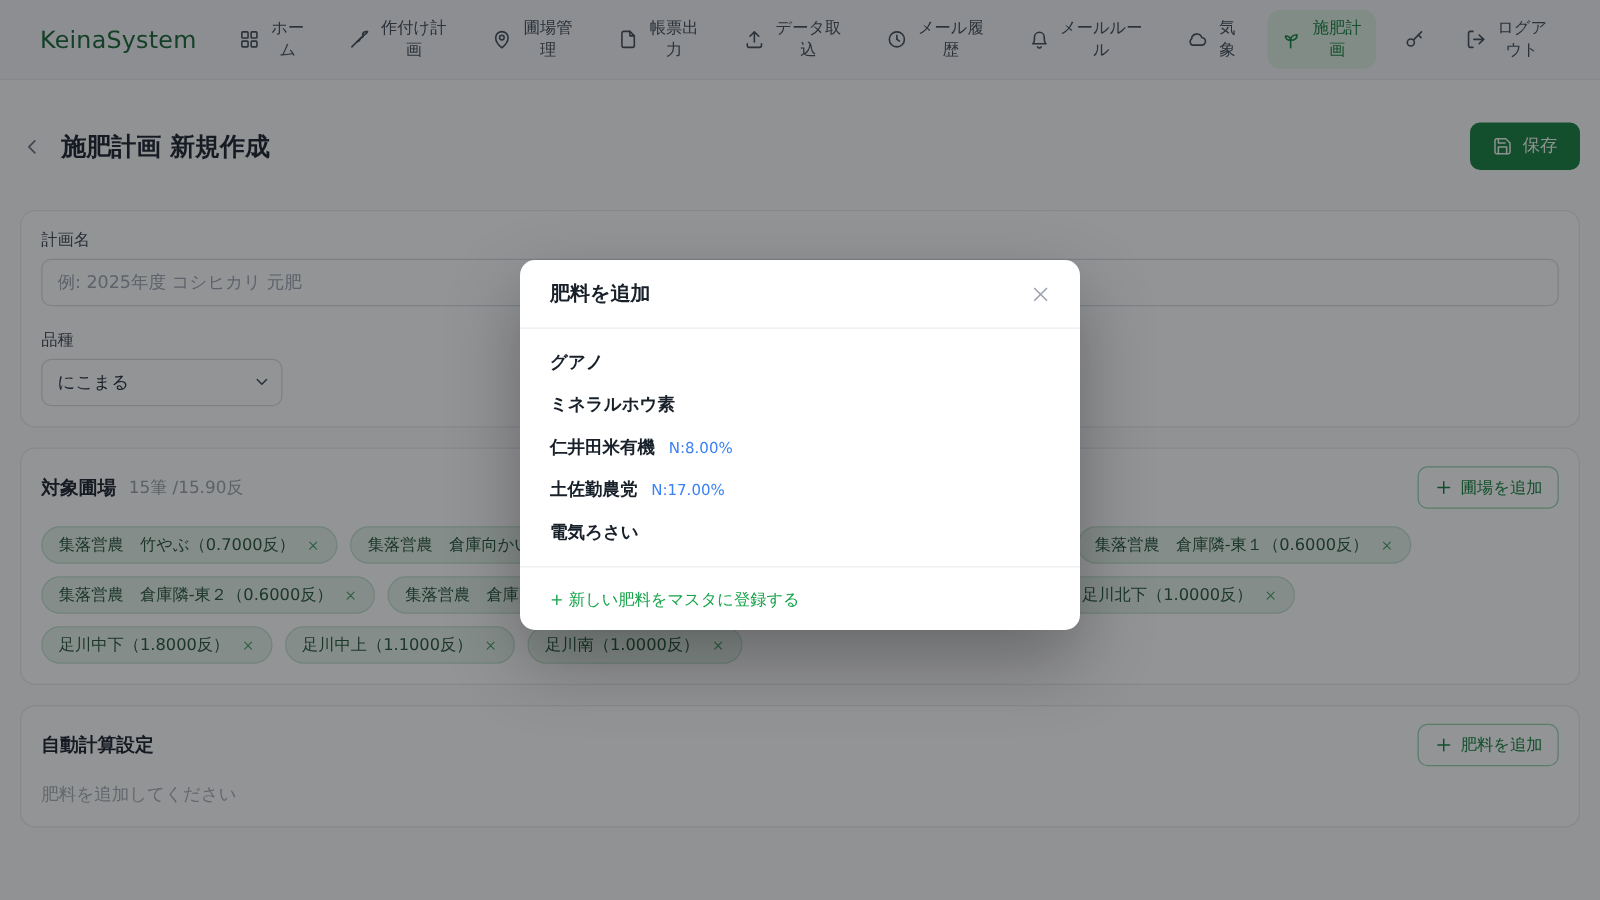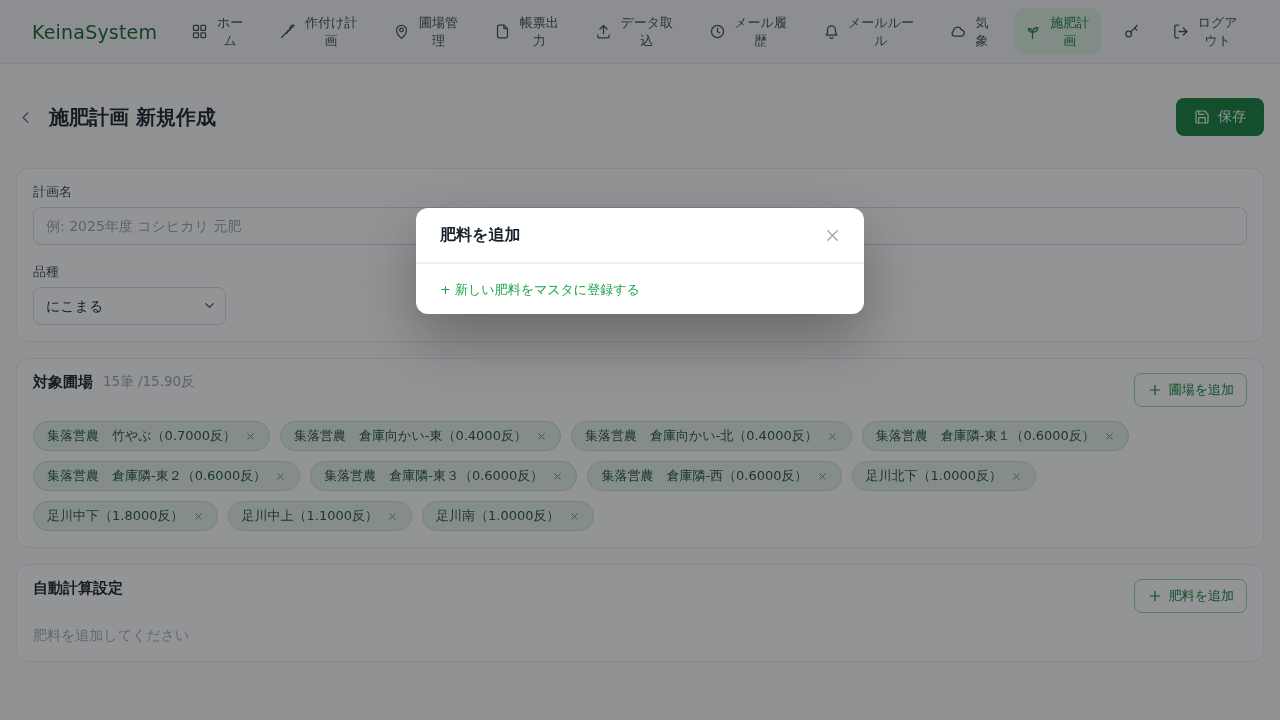--- a/index.html
+++ b/index.html
@@ -67,21 +67,21 @@
   }
   .text-input::placeholder { color: #9ca3af; }
   .select-wrap { position: relative; }
   .select-wrap select {
     width: 100%; height: 38px; border: 1px solid #d6dade; border-radius: 8px;
     background: #fdfdfd; font-size: 14px; color: #1f2937; padding: 0 28px 0 12px;
     appearance: none; -webkit-appearance: none; font-family: inherit; cursor: pointer;
   }
   .select-chevron { position: absolute; right: 9px; top: 11px; color: #374151; pointer-events: none; }
   .select-chevron svg { width: 15px; height: 15px; }
-  .section-head { display: flex; }
+  .section-head { display: flex; align-items: center; }
   .section-title { font-size: 15px; font-weight: 700; color: #1a202c; }
   .section-count { margin-left: 10px; font-size: 13.5px; color: #9aa1a9; }
   .btn-outline {
     margin-left: auto; display: flex; align-items: center; gap: 6px;
     background: transparent; border: 1px solid #93d3a9; color: #15803d;
     border-radius: 8px; padding: 7px 12px; font-size: 13px; cursor: pointer;
     font-family: inherit;
   }
   .chips { margin-top: 14px; }
   .chip-row { display: flex; gap: 10px; margin-bottom: 10px; }
@@ -426,16 +426,42 @@
 
 <div class="modal">
   <div class="modal-header">
     <div class="modal-title">肥料を追加</div>
     <button class="ic modal-close">
       <svg viewBox="0 0 24 24">
           <path d="M18 6L6 18M6 6l12 12"></path>
         </svg>
     </button>
   </div>
+  <div class="modal-list">
+  <div class="modal-item">
+    <span class="mi-name">グアノ</span>
+
+  </div>
+
+  <div class="modal-item">
+    <span class="mi-name">ミネラルホウ素</span>
+
+  </div>
+
+  <div class="modal-item">
+    <span class="mi-name">仁井田米有機</span>
+    <span class="mi-n">N:8.00%</span>
+  </div>
+
+  <div class="modal-item">
+    <span class="mi-name">土佐勤農党</span>
+    <span class="mi-n">N:17.00%</span>
+  </div>
+
+  <div class="modal-item">
+    <span class="mi-name">電気ろさい</span>
+
+  </div>
+</div>
   <div class="modal-footer">
     <a class="modal-footer-link">+ 新しい肥料をマスタに登録する</a>
   </div>
 </div>
 
 </body></html>

